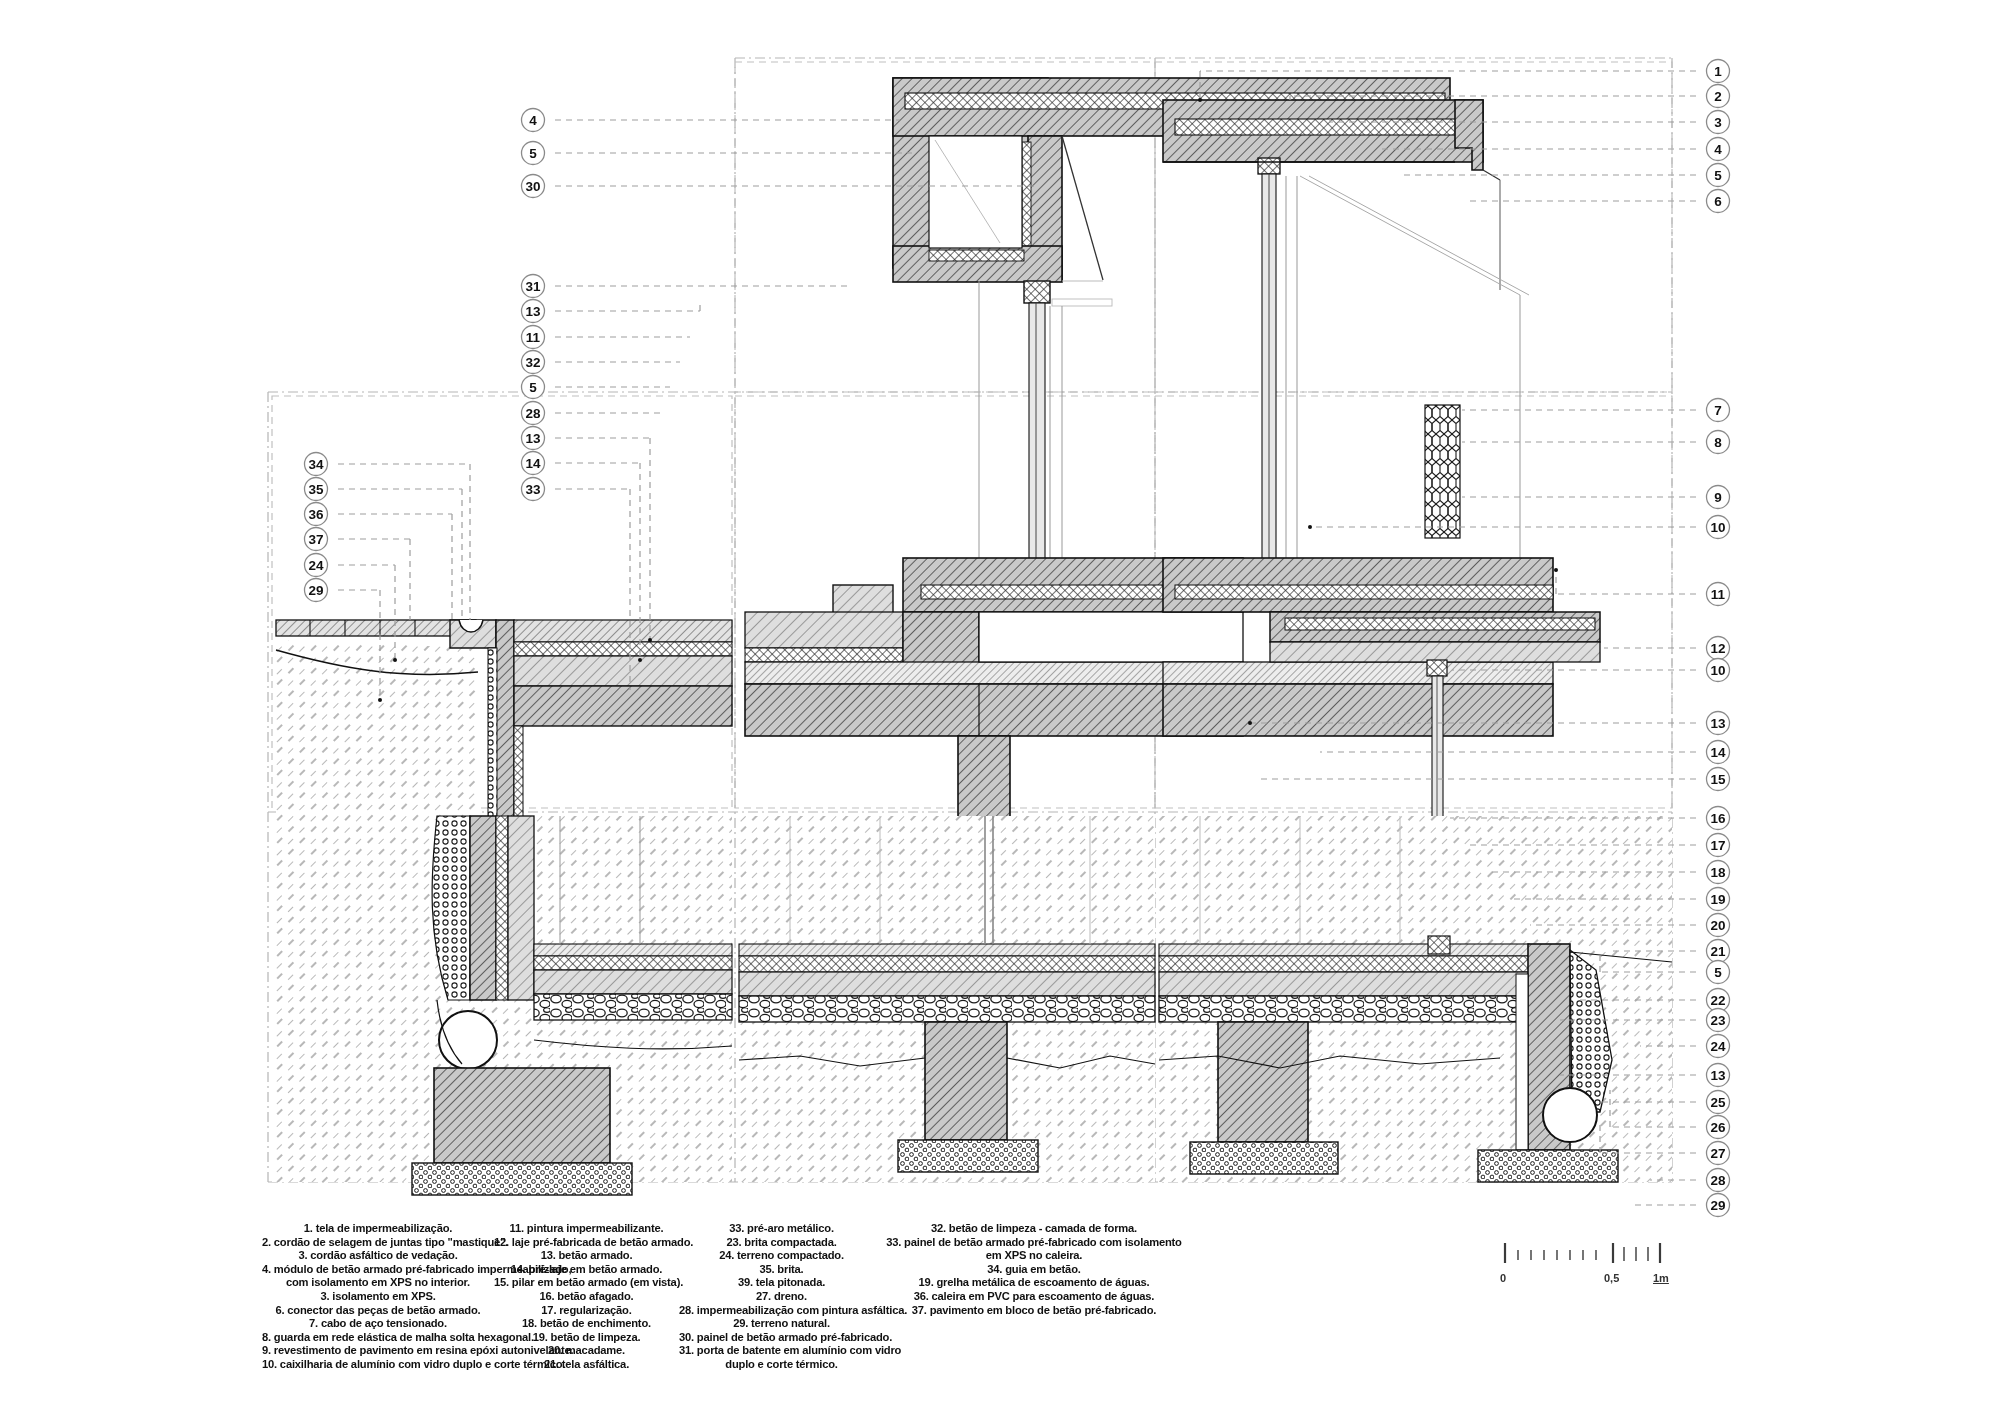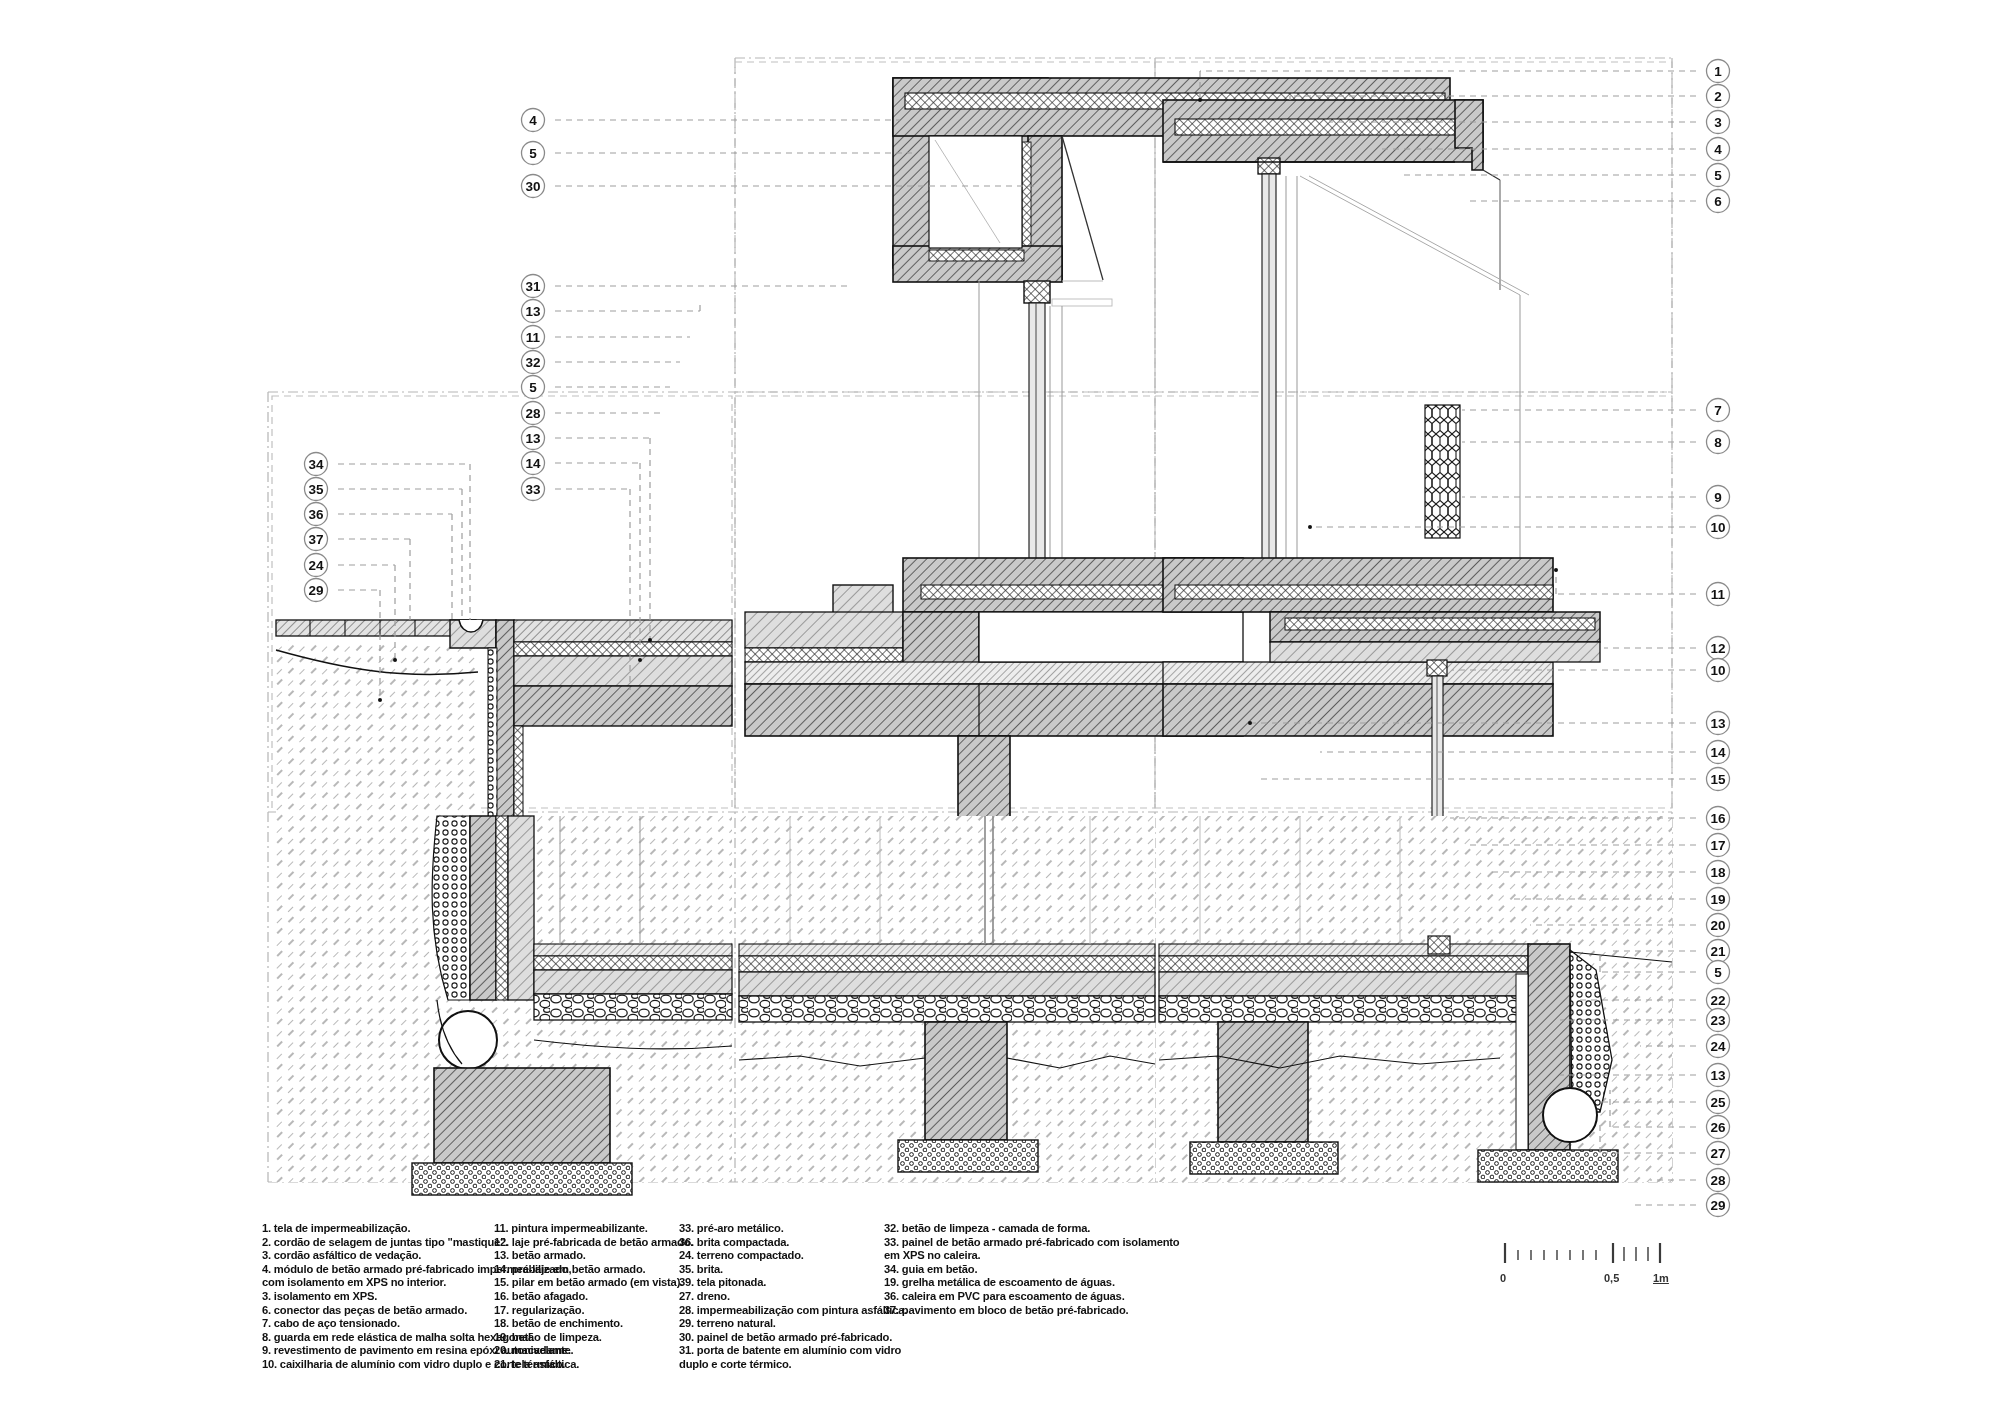--- a/index.html
+++ b/index.html
@@ -3,21 +3,21 @@
 <meta charset="utf-8">
 <style>
   html,body{margin:0;padding:0;background:#ffffff;}
   body{width:2000px;height:1414px;position:relative;overflow:hidden;
        font-family:"Liberation Sans",sans-serif;color:#111;}
   #sheet{position:absolute;inset:0;}
   svg{position:absolute;left:0;top:0;}
   .legend{position:absolute;left:262px;top:1222px;width:1080px;height:160px;
           display:flex;gap:0px;}
   .legcol{font-size:11.2px;line-height:13.6px;font-weight:600;color:#111;
-          letter-spacing:-0.2px;}
+          letter-spacing:-0.2px;text-align:center;}
   .legcol div{white-space:nowrap;}
   .c1{width:232px;}
   .c2{width:185px;}
   .c3{width:205px;}
   .c4{width:300px;}
   .scalewrap{position:absolute;left:1448px;top:1238px;width:240px;height:60px;}
   .sc-lab{position:absolute;font-size:11px;font-weight:700;color:#333;}
 </style>
 </head>
 <body>
@@ -635,21 +635,21 @@
         <div>15. pilar em betão armado (em vista).</div>
         <div>16. betão afagado.</div>
         <div>17. regularização.</div>
         <div>18. betão de enchimento.</div>
         <div>19. betão de limpeza.</div>
         <div>20. macadame.</div>
         <div>21. tela asfáltica.</div>
       </div>
   <div class="legcol c3" id="legcol3">
         <div>33. pré-aro metálico.</div>
-        <div>36. brita compactada.</div>
+        <div>23. brita compactada.</div>
         <div>24. terreno compactado.</div>
         <div>35. brita.</div>
         <div>39. tela pitonada.</div>
         <div>27. dreno.</div>
         <div>28. impermeabilização com pintura asfáltica.</div>
         <div>29. terreno natural.</div>
         <div>30. painel de betão armado pré-fabricado.</div>
         <div>31. porta de batente em alumínio com vidro</div>
         <div>duplo e corte térmico.</div>
       </div>

